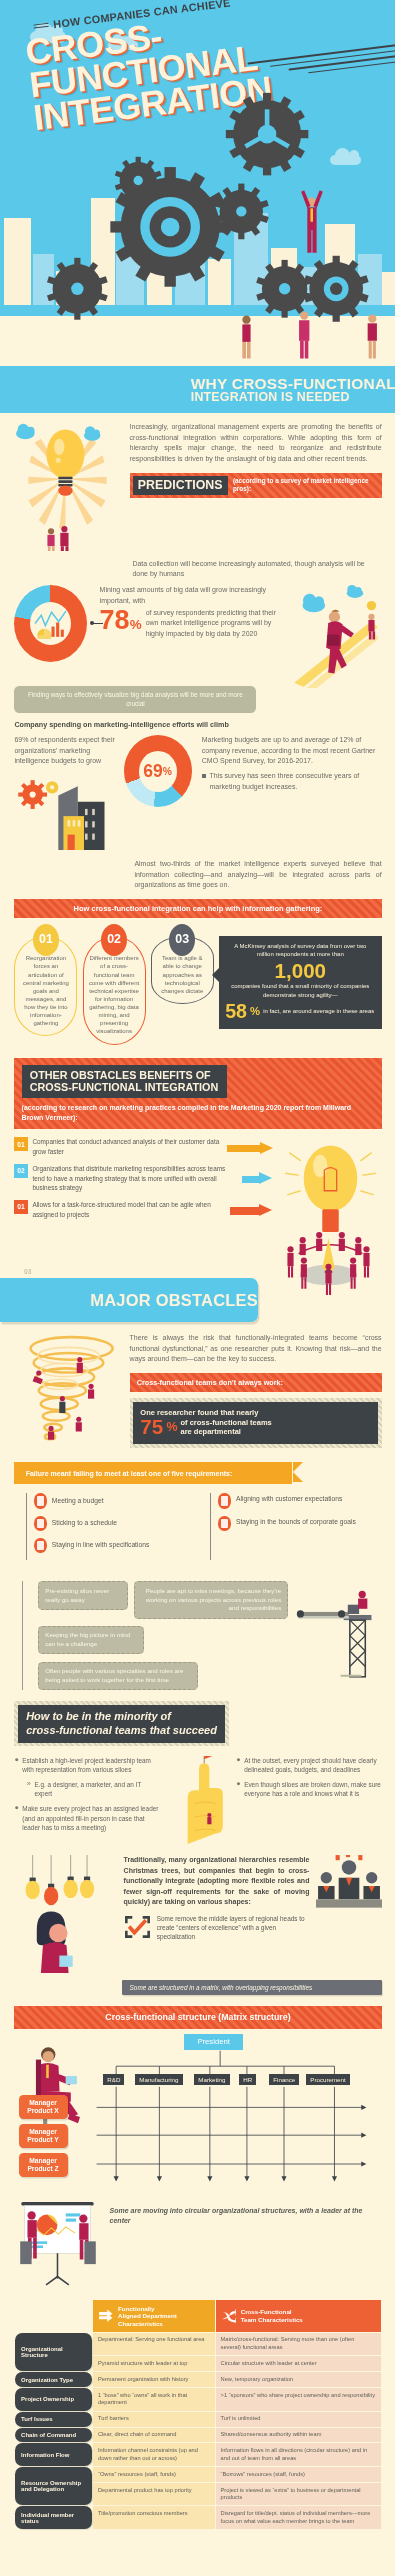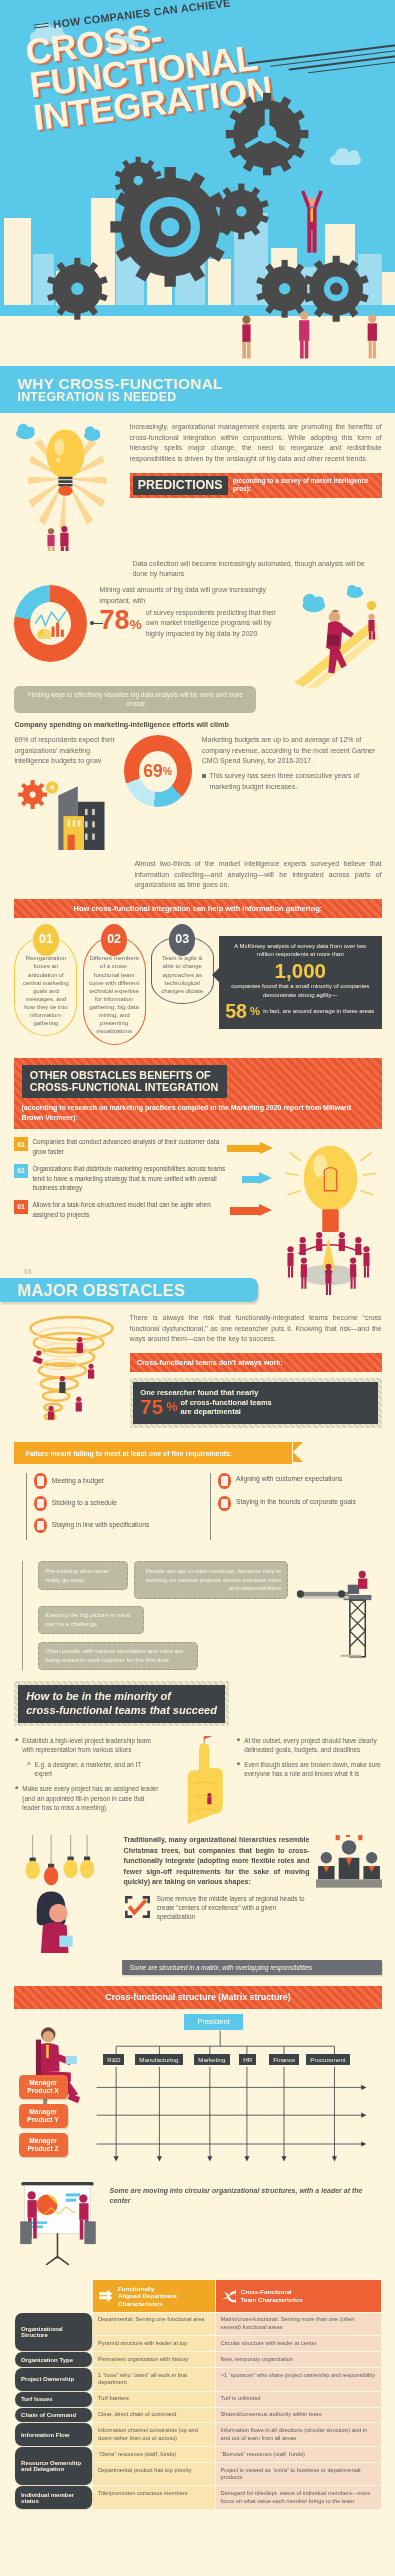--- a/index.html
+++ b/index.html
@@ -64,27 +64,28 @@
   .bldg { position: absolute; bottom: 0; background: #fbf2d8; }
   .bldg.blue { background: #9fdcf0; }
   .ground { position: absolute; bottom: 0; left: 0; right: 0; height: 45px; background: #fdf6dd; }
   .road { position: absolute; bottom: 45px; left: 0; right: 0; height: 11.3px; background: #5ac8e8; }
 
   
   .banner {
     position: relative; height: 47px; margin: 0 0 0 0;
     background: #5ac8e8; display: flex; align-items: center;
     padding-left: 17.5px;
+    justify-content: flex-end;
   }
   .banner.arrow:after {
     content: ""; position: absolute; right: -26px; top: 0;
     border-top: 24px solid #5ac8e8; border-bottom: 24px solid #5ac8e8;
     border-right: 26px solid transparent;
   }
-  .banner.round { border-radius: 0 7.2px 7.2px 0; width: 258px; height: 24px; box-shadow: 1.5px 2.6px 0 rgba(0,0,0,.12); }
+  .banner.round { border-radius: 0 7.2px 7.2px 0; width: 258px; height: 44px; box-shadow: 1.5px 2.6px 0 rgba(0,0,0,.12); }
   .banner h2 {
     color: #fdf3db; font-size: 15.5px; font-weight: 900; line-height: 1.0;
     letter-spacing: 0.2px;
   }
   .banner h2 small { display: block; font-size: 12.4px; }
   .sec-num { position: absolute; top: -10.3px; left: 24px; color: #c9c3a4; font-size: 6.7px; font-weight: 900; }
 
   
   .wrap { position: relative; padding: 0 14.4px; }
   p.body { font-size: 7px; line-height: 1.5; color: #6b6b66; text-align: justify; }

